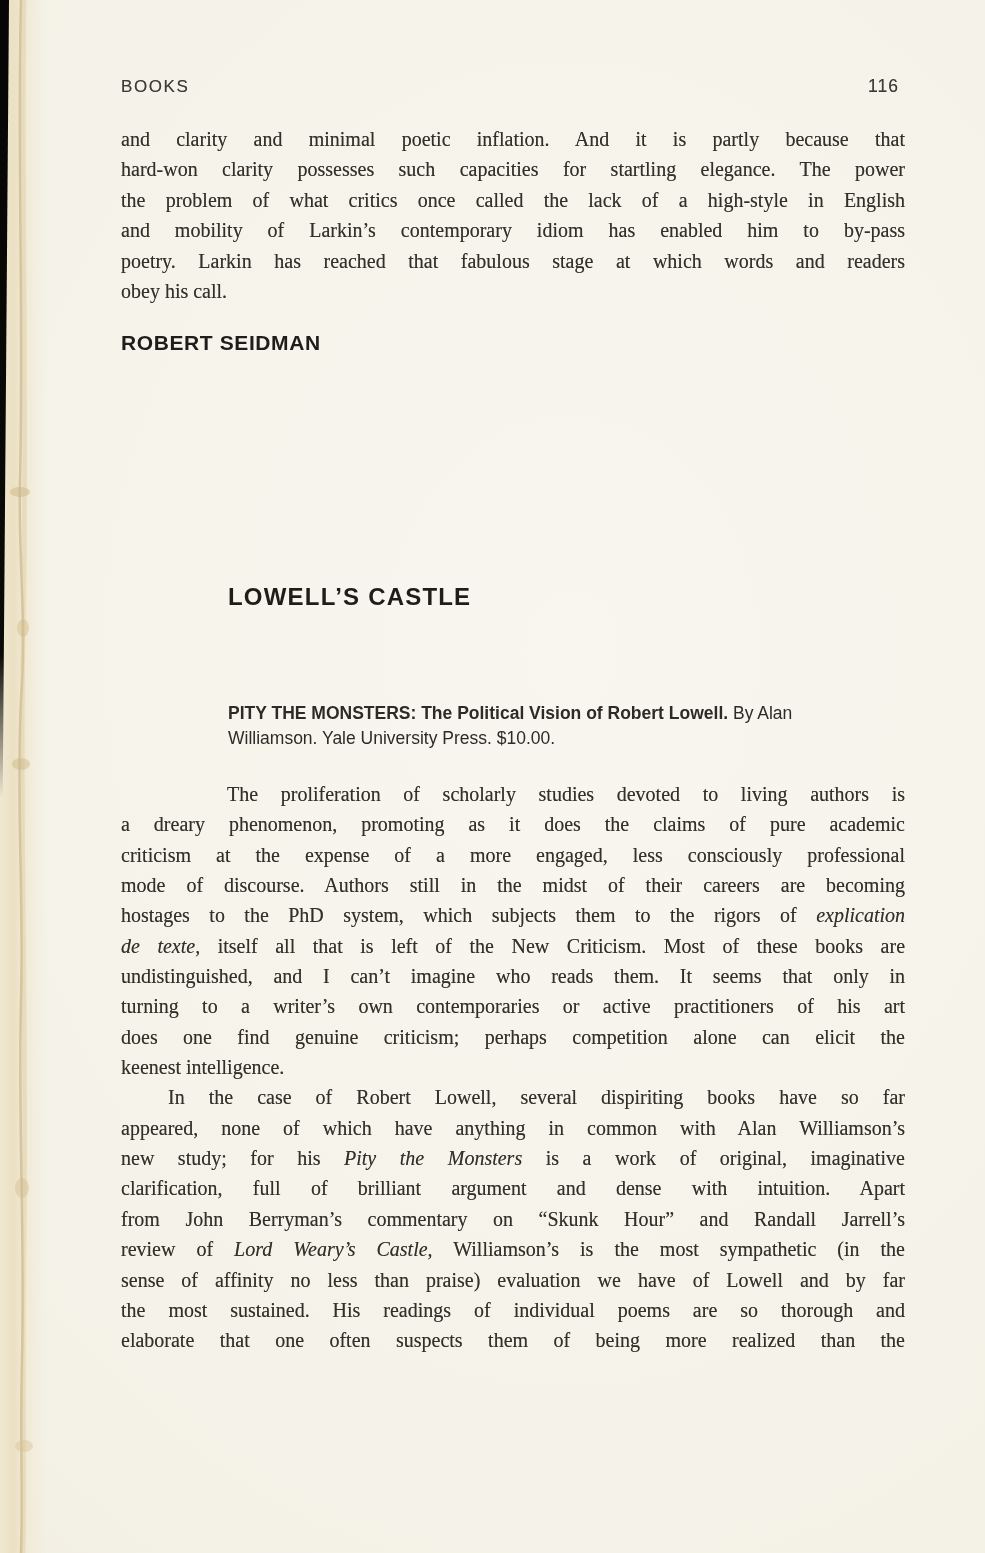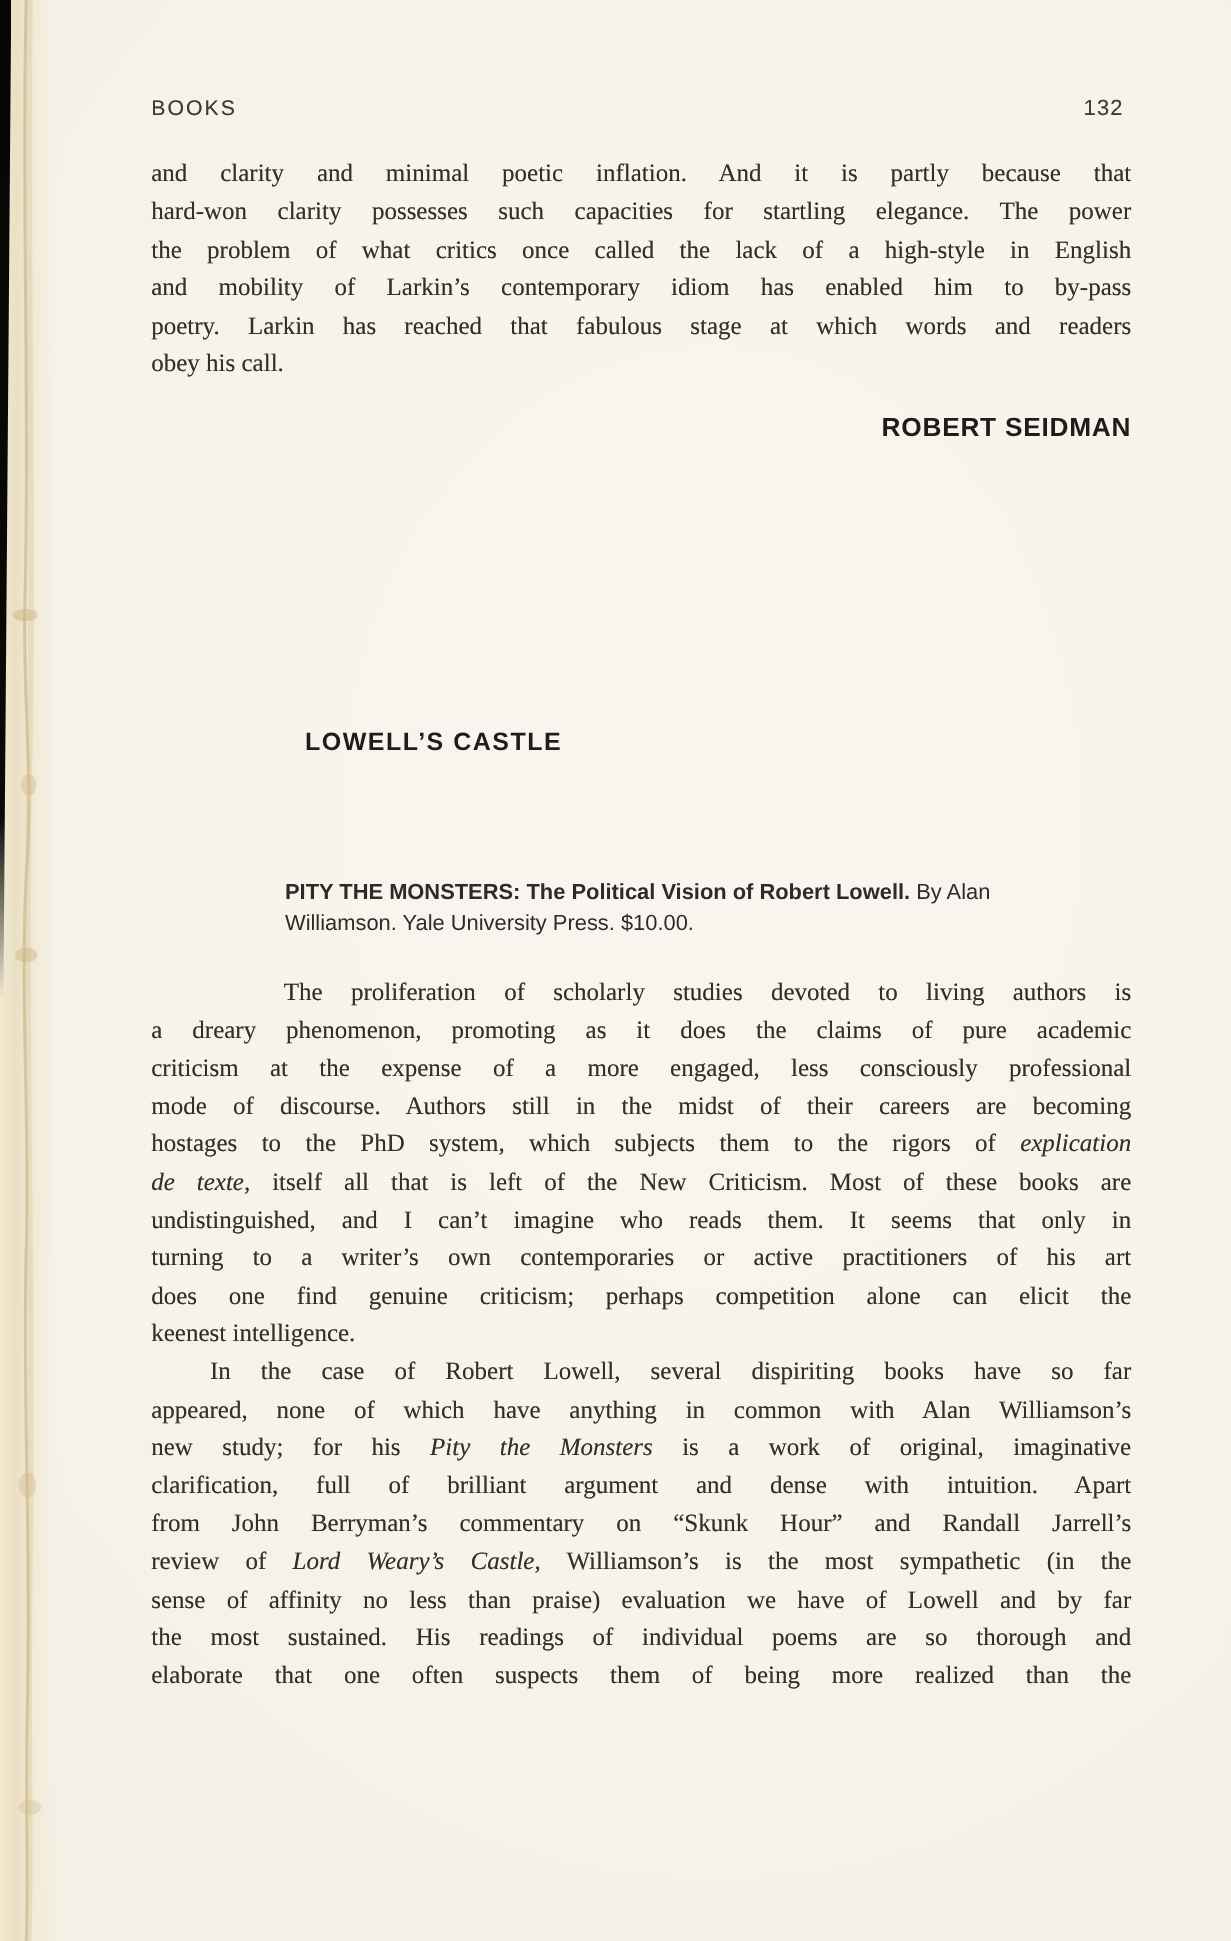--- a/index.html
+++ b/index.html
@@ -29,27 +29,27 @@
     font-family:"Liberation Sans", sans-serif;font-size:17px;color:#3d3b36;
   }
   .running-head .section{letter-spacing:1.6px;}
   .running-head .pageno{letter-spacing:1px;font-size:17.5px;}
   
   .serifblock{font-size:20px;}
   .line{text-align:justify;text-align-last:justify;}
   .line.endline{text-align:justify;text-align-last:left;}
   .intro{position:absolute;left:121px;width:784px;top:124px;line-height:30.4px;}
   .byline{
-    position:absolute;left:121px;width:784px;top:331px;text-align:right;
+    position:absolute;left:121px;width:784px;top:331px;
     font-family:"Liberation Sans", sans-serif;font-weight:700;font-size:21px;
     color:#1e1d1a;letter-spacing:0.6px;text-shadow:none;
   }
   .title{
-    position:absolute;left:244px;top:583px;margin:0;
-    font-family:"Liberation Sans", sans-serif;font-weight:700;font-size:20px;
+    position:absolute;left:228px;top:583px;margin:0;
+    font-family:"Liberation Sans", sans-serif;font-weight:700;font-size:24px;
     letter-spacing:1.2px;color:#1e1d1a;text-shadow:none;
   }
   .citation{
     position:absolute;left:228px;top:701px;width:672px;
     font-family:"Liberation Sans", sans-serif;font-size:17.5px;line-height:24.6px;
     color:#2c2b27;text-shadow:none;
   }
   .cit-bold{font-weight:700;}
   .bodytext{position:absolute;left:121px;width:784px;top:779px;line-height:30.35px;}
   .indent-deep{padding-left:106px;}
@@ -68,21 +68,21 @@
     <ellipse cx="20" cy="492" rx="10" ry="5" fill="#cdb583" opacity="0.5"></ellipse>
     <ellipse cx="23" cy="628" rx="6" ry="9" fill="#d3bc8c" opacity="0.45"></ellipse>
     <ellipse cx="21" cy="764" rx="9" ry="6" fill="#cdb583" opacity="0.45"></ellipse>
     <ellipse cx="22" cy="1188" rx="7" ry="10" fill="#d3bc8c" opacity="0.4"></ellipse>
     <ellipse cx="24" cy="1446" rx="9" ry="6" fill="#d8c194" opacity="0.4"></ellipse>
   </svg>
   <div class="black-strip"></div>
 
   <header class="running-head">
     <span class="section">BOOKS</span>
-    <span class="pageno">132</span>
+    <span class="pageno">116</span>
   </header>
 
   <section class="intro serifblock">
     <div class="line">and clarity and minimal poetic inflation. And it is partly because that</div>
     <div class="line">hard-won clarity possesses such capacities for startling elegance. The power</div>
     <div class="line">the problem of what critics once called the lack of a high-style in English</div>
     <div class="line">and mobility of Larkin’s contemporary idiom has enabled him to by-pass</div>
     <div class="line">poetry. Larkin has reached that fabulous stage at which words and readers</div>
     <div class="line endline">obey his call.</div>
   </section>

